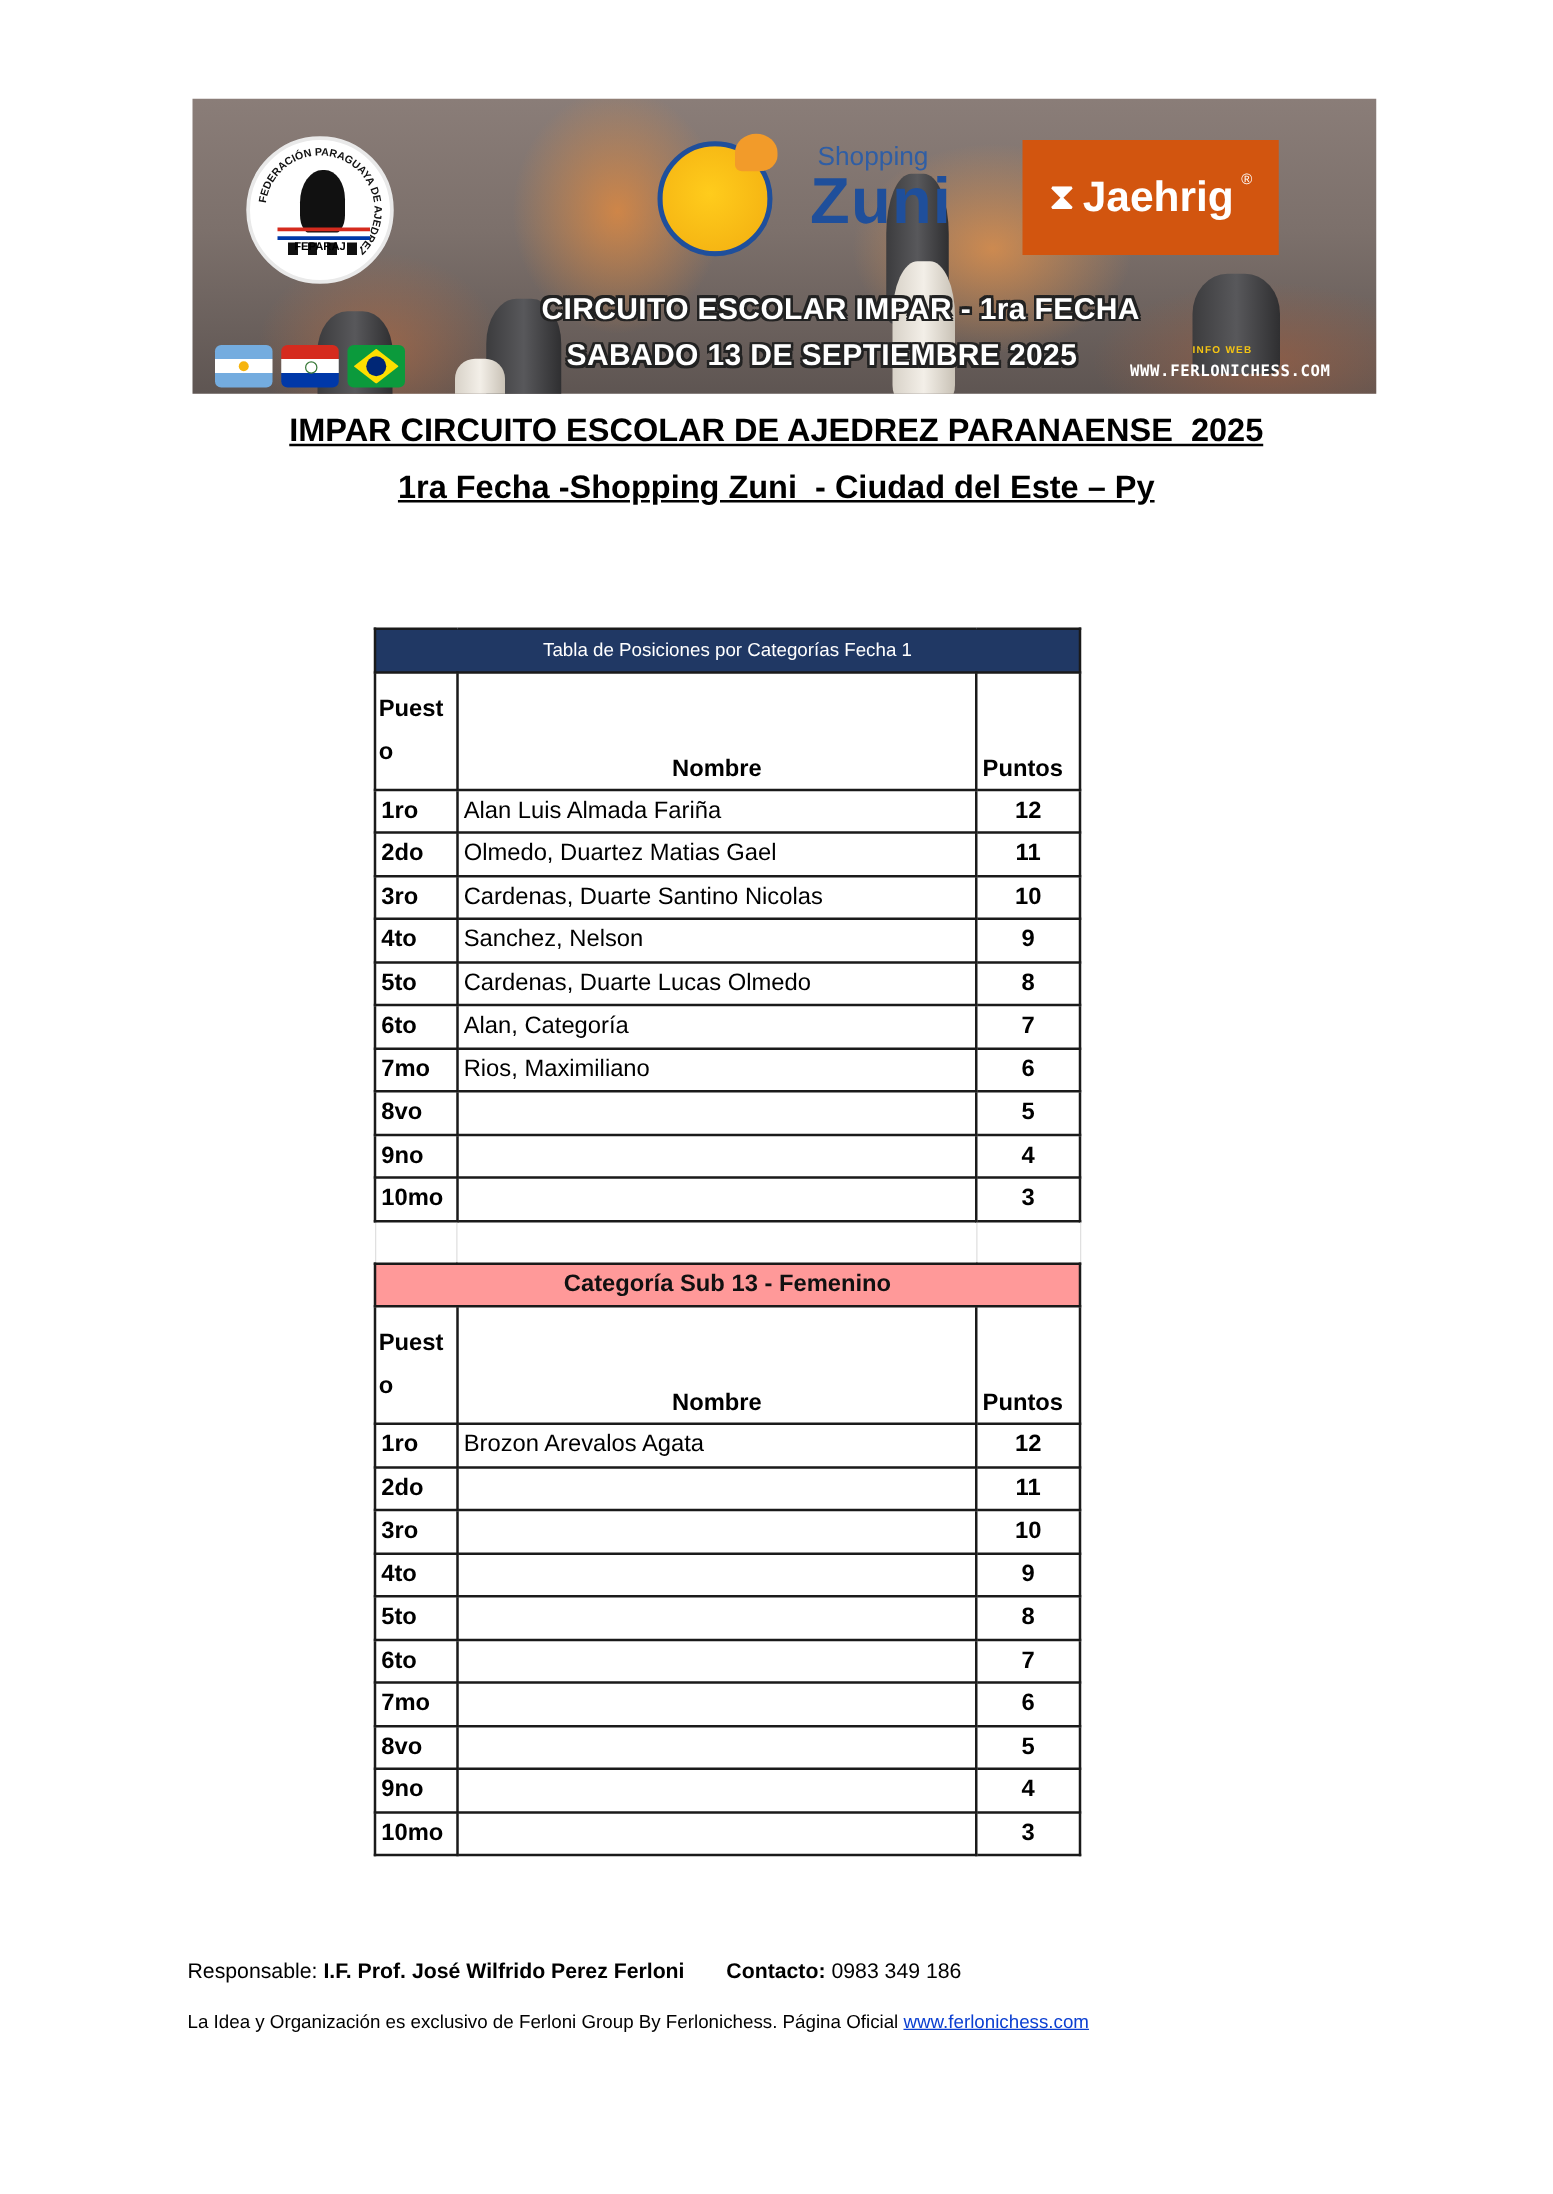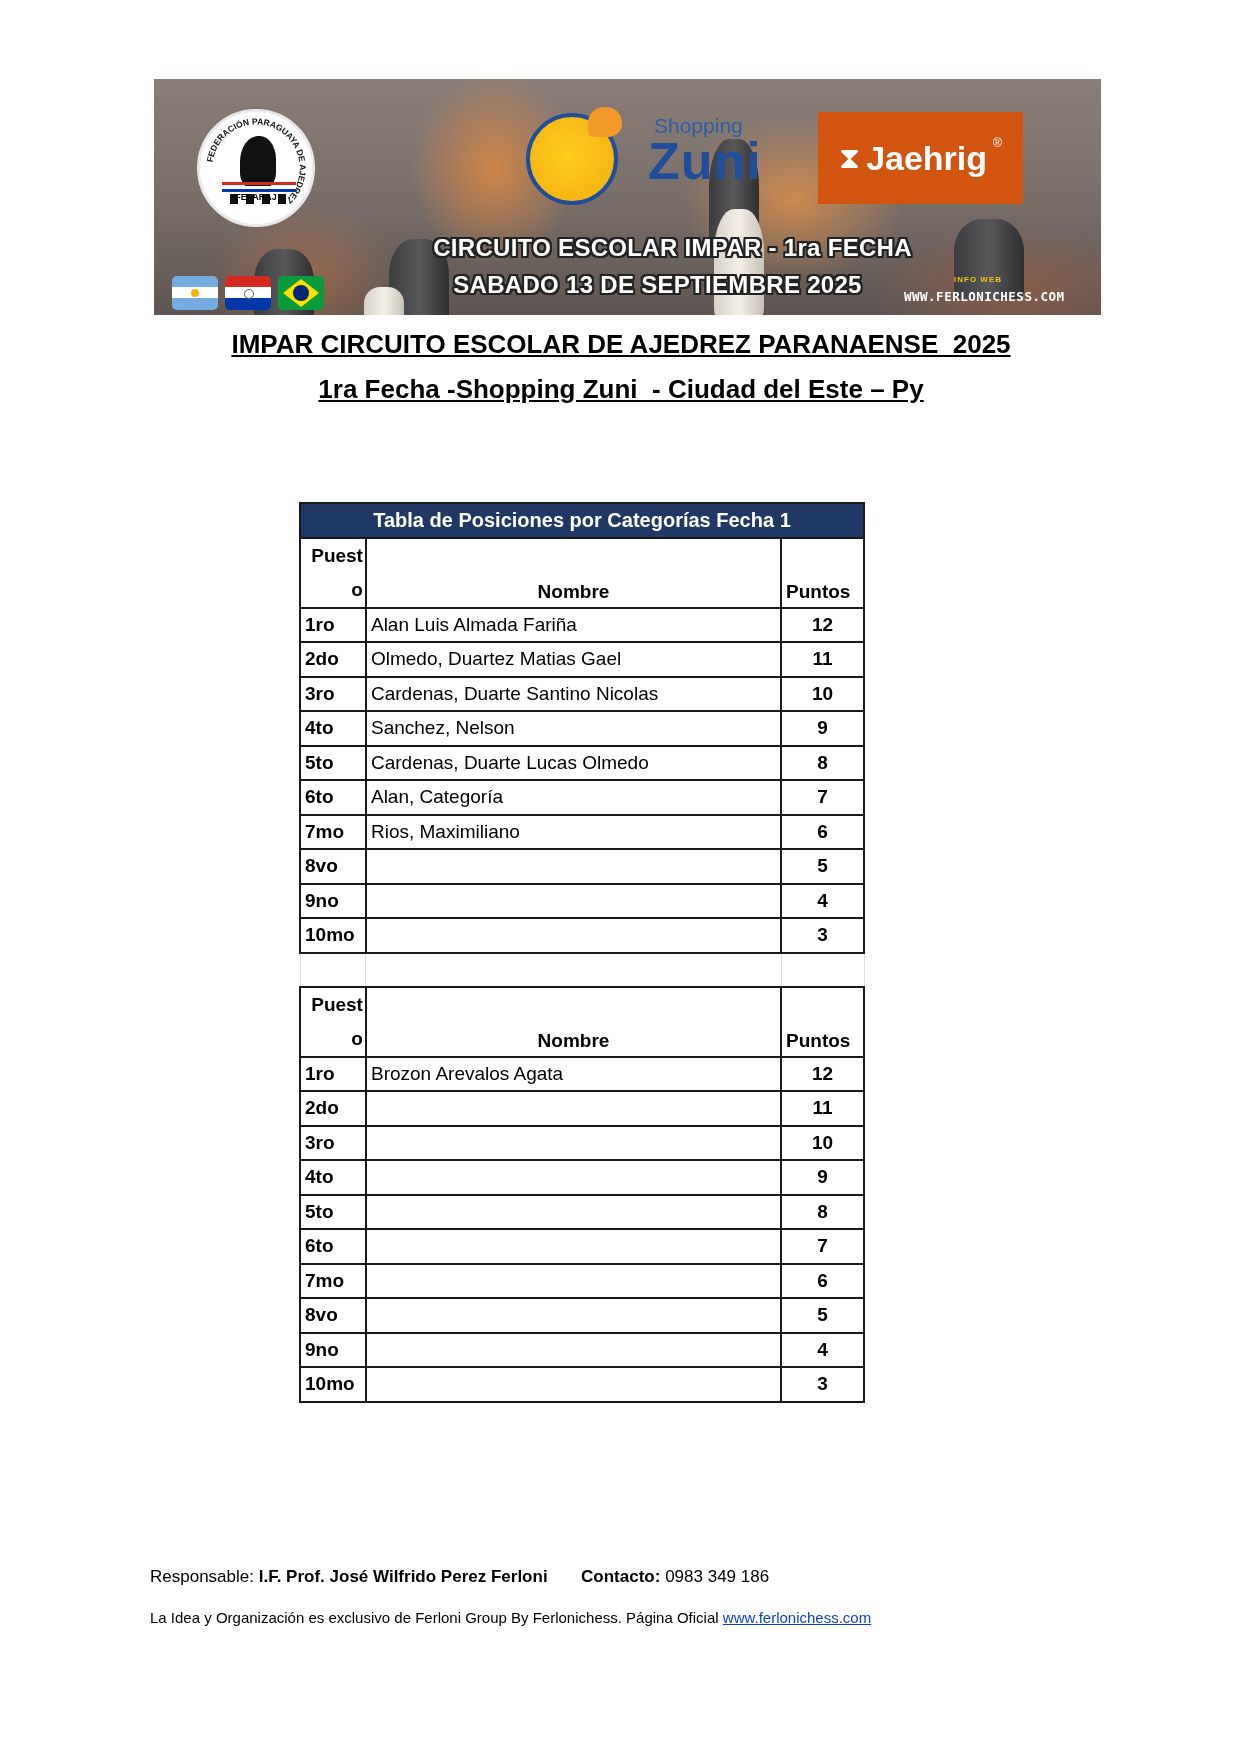--- a/index.html
+++ b/index.html
@@ -119,25 +119,25 @@
 
   
   .standings {
     position: absolute; left: 299px; top: 502px; width: 566px; border-collapse: collapse;
     font-family: "Liberation Sans", sans-serif; font-size: 19px;
   }
   .standings td { border: 2px solid #1a1a1a; height: 34.5px; padding: 0 4px; vertical-align: middle; }
   .standings col.c1 { width: 66px; }
   .standings col.c2 { width: 417px; }
   .standings col.c3 { width: 83px; }
-  .row-main td { background: #203864; color: #fff; text-align: center; font-weight: bold; font-size: 20px; }
+  .row-main td { background: #203864; color: #fff; text-align: center; font-weight: normal; font-size: 15px; }
   .row-cat-abs td { background: #00b0f0; color: #111; text-align: center; font-weight: bold; }
   .row-cat-fem td { background: #ff9999; color: #111; text-align: center; font-weight: bold; }
   .row-head td { font-weight: bold; height: 68px; }
-  .row-head .h-puesto { text-align: right; line-height: 34px; padding: 0 2px; }
+  .row-head .h-puesto { text-align: left; line-height: 34px; padding: 12px 2px; }
   .row-head .h-nombre { text-align: center; vertical-align: bottom; padding-bottom: 4px; }
   .row-head .h-puntos { text-align: left; vertical-align: bottom; padding-bottom: 4px; margin-top: 19px; }
   .pos { font-weight: bold; }
   .name { font-weight: normal; margin-left: 44px; }
   .pts { text-align: center; font-weight: bold; }
   .row-gap td { border: 1px solid #e0e0e0; border-top: 2px solid #1a1a1a; height: 34px; }
 
   
   .footer1 { position: absolute; left: 150px; top: 1567px; font-size: 17px; color: #000; }
   .footer1 b { font-weight: bold; }
@@ -269,20 +269,23 @@
       <tr>
         <td class="pos">10mo</td>
         <td class="name"></td>
         <td class="pts">3</td>
       </tr>
       <tr class="row-gap">
         <td></td>
         <td></td>
         <td></td>
       </tr>
+      <tr class="row-cat-fem">
+        <td colspan="3">Categoría Sub 13 - Femenino</td>
+      </tr>
       <tr class="row-head">
         <td class="h-puesto">
           <div>Puest</div>
           <div>o</div>
         </td>
         <td class="h-nombre">Nombre</td>
         <td class="h-puntos">Puntos</td>
       </tr>
       <tr>
         <td class="pos">1ro</td>

